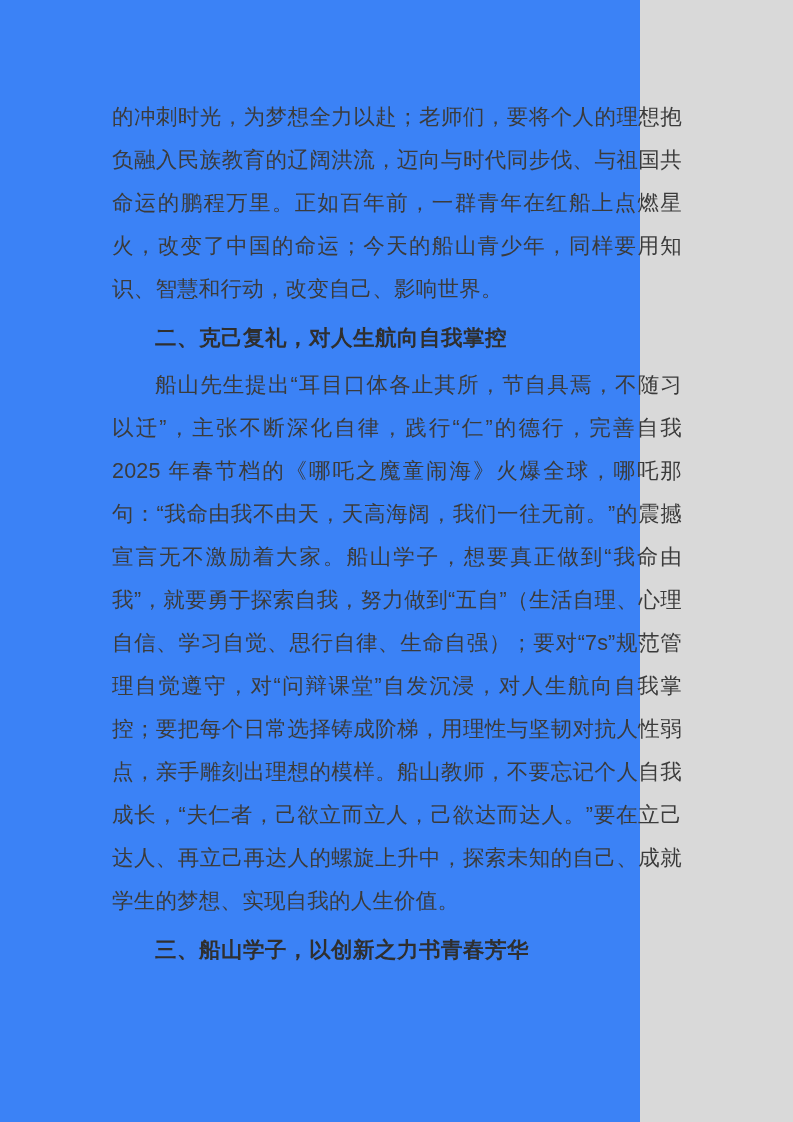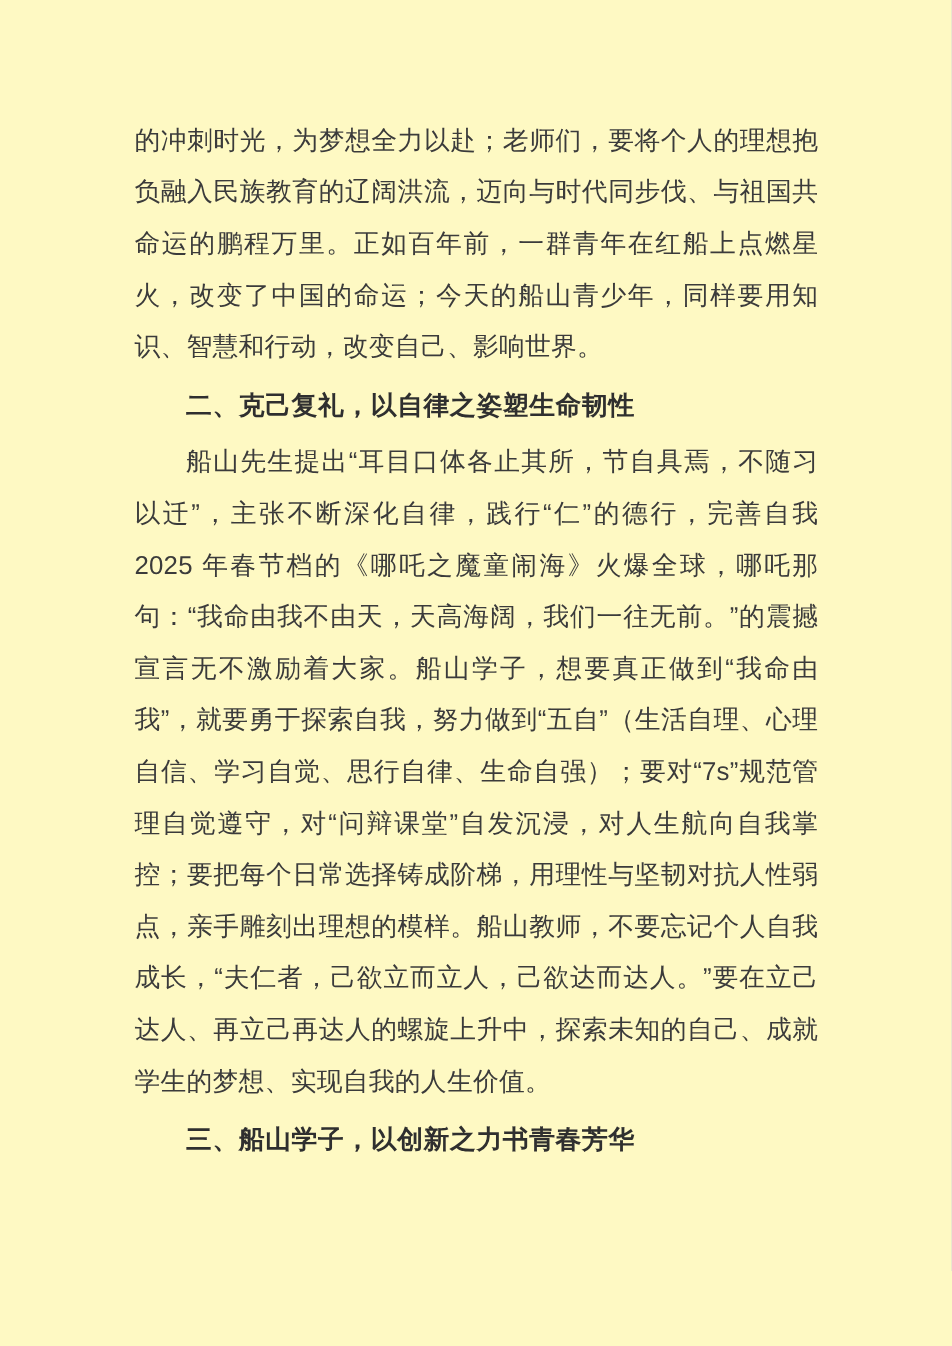--- a/index.html
+++ b/index.html
@@ -8,23 +8,23 @@
     background: #d9d9d9;
   }
   body {
     width: 793px;
     height: 1122px;
     overflow: hidden;
     font-family: "Liberation Serif", "DejaVu Serif", serif;
   }
   .page {
     position: relative;
-    width: 793px;
+    width: 640px;
     height: 1122px;
-    background: #fef9c3;
+    background: #3b82f6;
     box-sizing: border-box;
   }
   .content {
     position: absolute;
     left: 112px;
     top: 96px;
     width: 570px;
   }
   p.para {
     margin: 0;
@@ -56,21 +56,21 @@
 </head>
 <body>
 
 <div class="page">
   <div class="content">
 
     <p class="para">的冲刺时光，为梦想全力以赴；老师们，要将个人的理想抱负融入民族教育的辽阔洪流，迈向与时代同步伐、与祖国共命运的鹏程万里。正如百年前，一群青年在红船上点燃星火，改变了中国的命运；今天的船山青少年，同样要用知识、智慧和行动，改变自己、影响世界。</p>
 
     <div class="gap-small"></div>
 
-    <h2 class="heading">二、克己复礼，以自律之姿塑生命韧性</h2>
+    <h2 class="heading">二、克己复礼，对人生航向自我掌控</h2>
 
     <div class="gap-mid"></div>
 
     <p class="para indent">船山先生提出“耳目口体各止其所，节自具焉，不随习以迁”，主张不断深化自律，践行“仁”的德行，完善自我 2025 年春节档的《哪吒之魔童闹海》火爆全球，哪吒那句：“我命由我不由天，天高海阔，我们一往无前。”的震撼宣言无不激励着大家。船山学子，想要真正做到“我命由我”，就要勇于探索自我，努力做到“五自”（生活自理、心理自信、学习自觉、思行自律、生命自强）；要对“7s”规范管理自觉遵守，对“问辩课堂”自发沉浸，对人生航向自我掌控；要把每个日常选择铸成阶梯，用理性与坚韧对抗人性弱点，亲手雕刻出理想的模样。船山教师，不要忘记个人自我成长，“夫仁者，己欲立而立人，己欲达而达人。”要在立己达人、再立己再达人的螺旋上升中，探索未知的自己、成就学生的梦想、实现自我的人生价值。</p>
 
     <div class="gap-small"></div>
 
     <h2 class="heading">三、船山学子，以创新之力书青春芳华</h2>
 
   </div>

